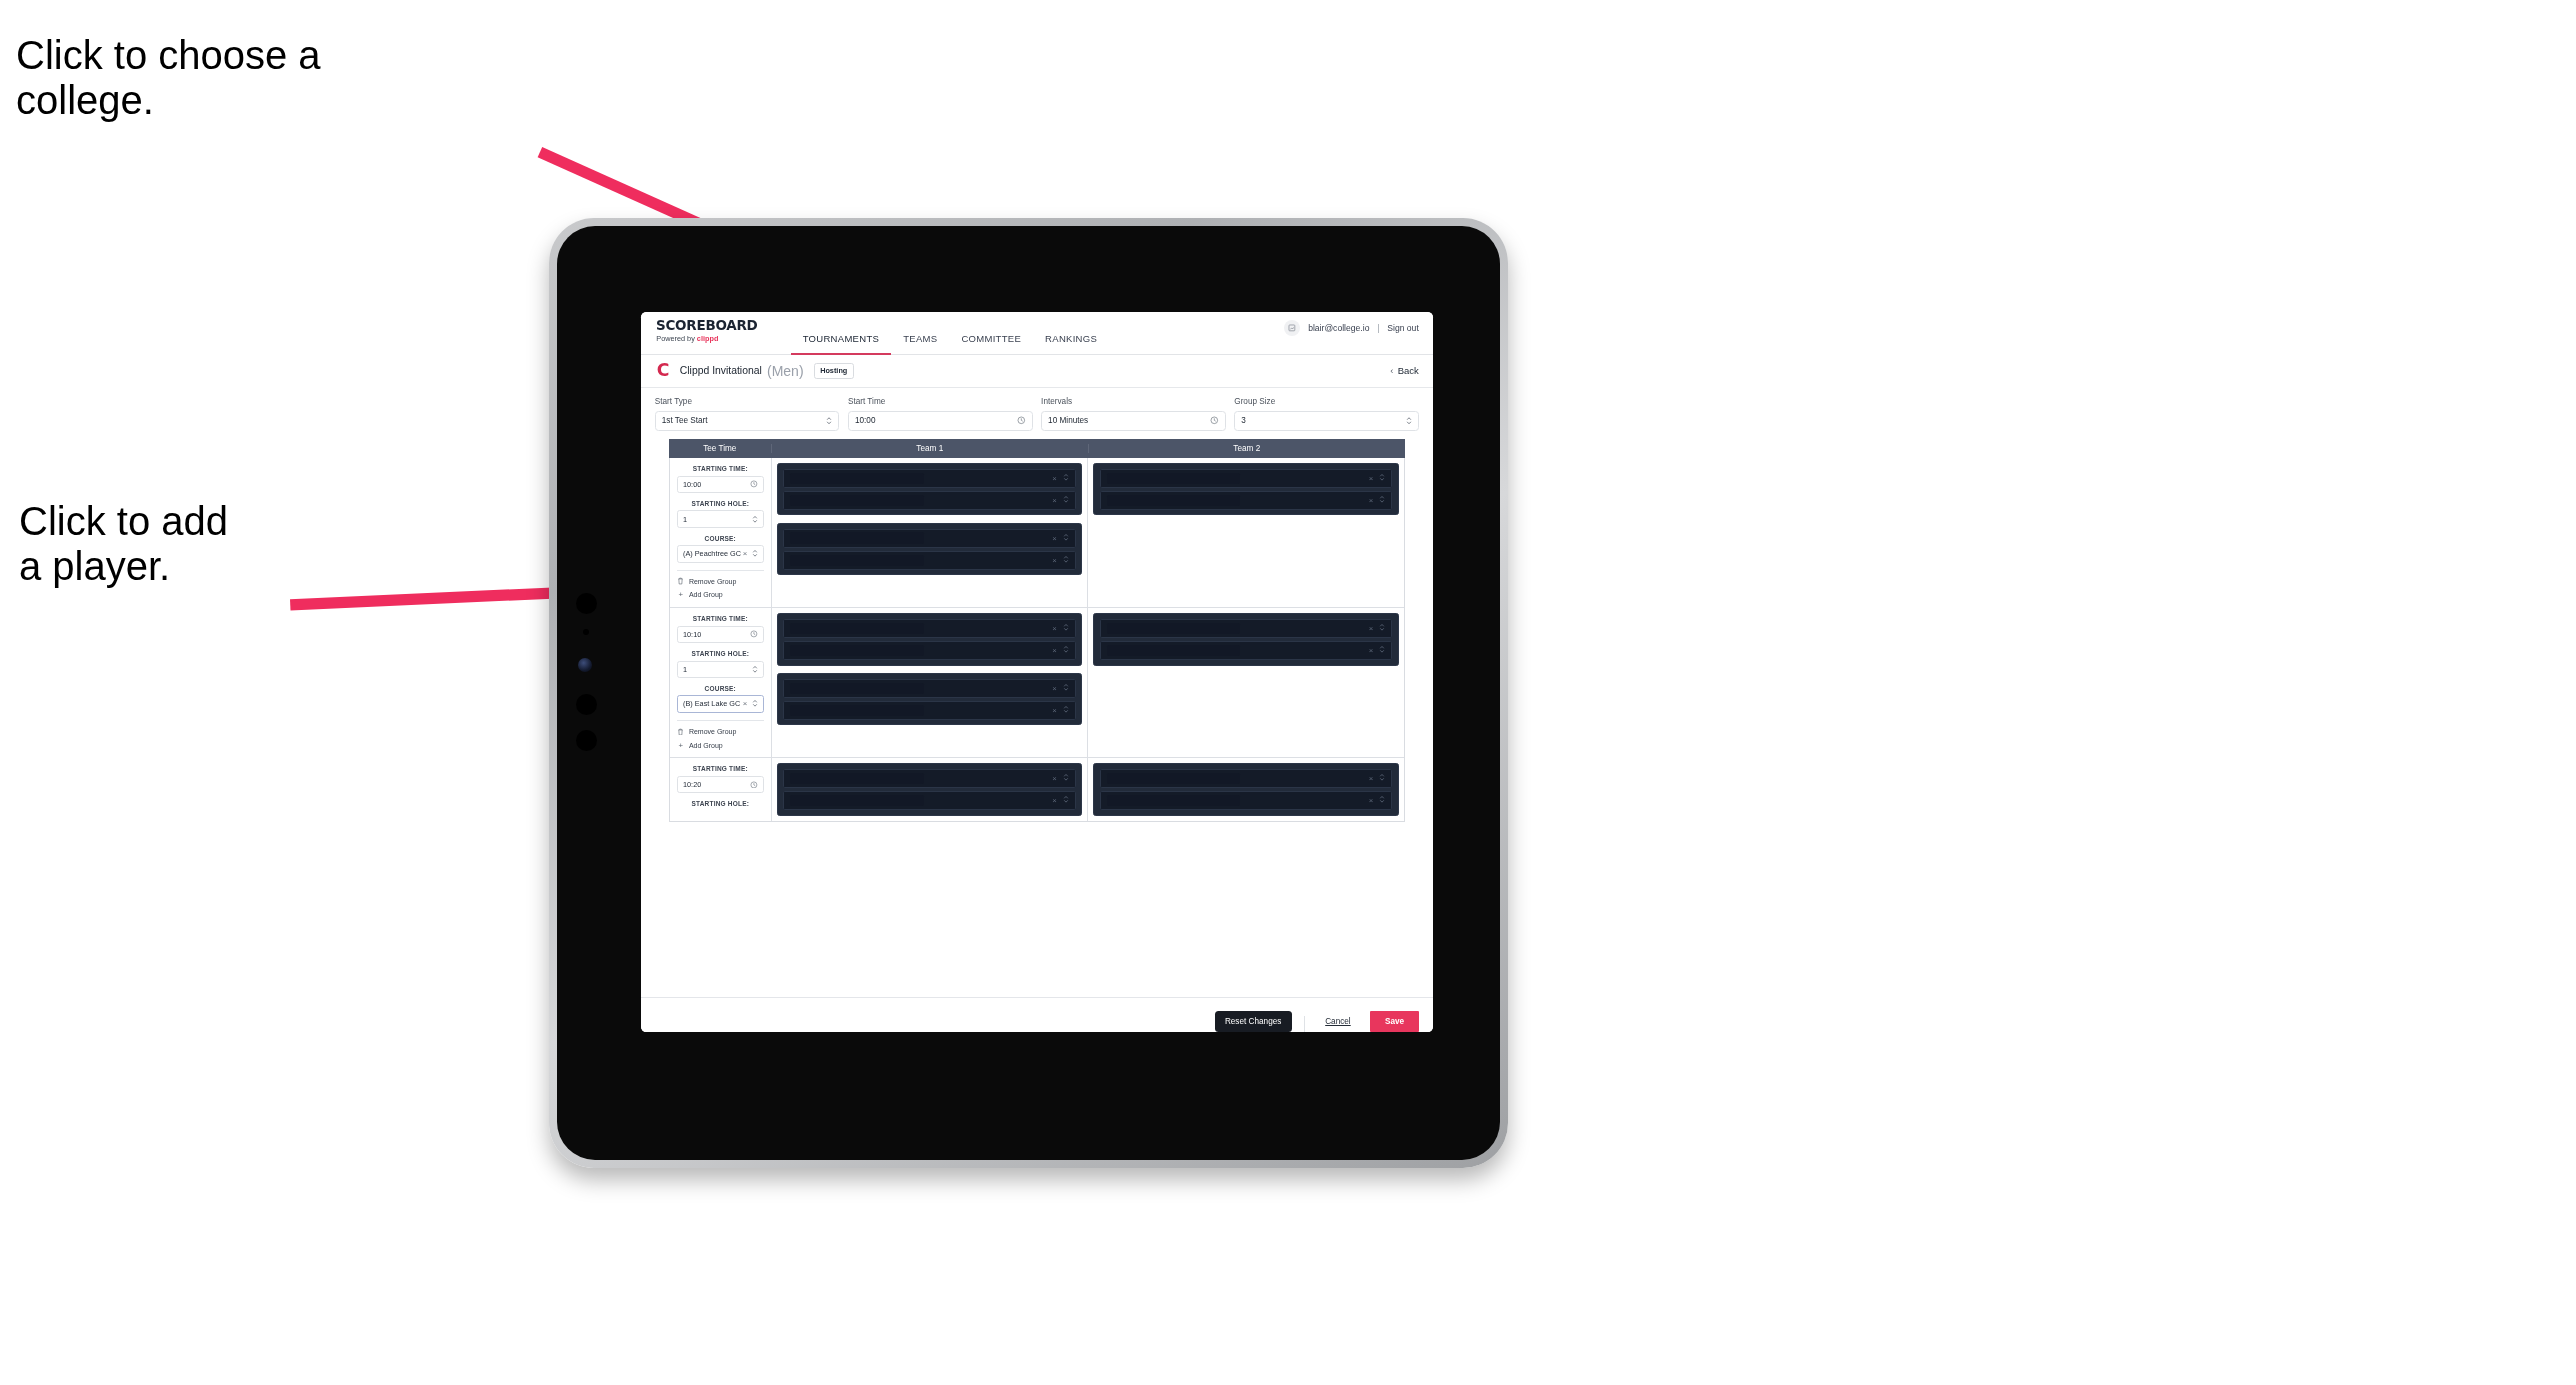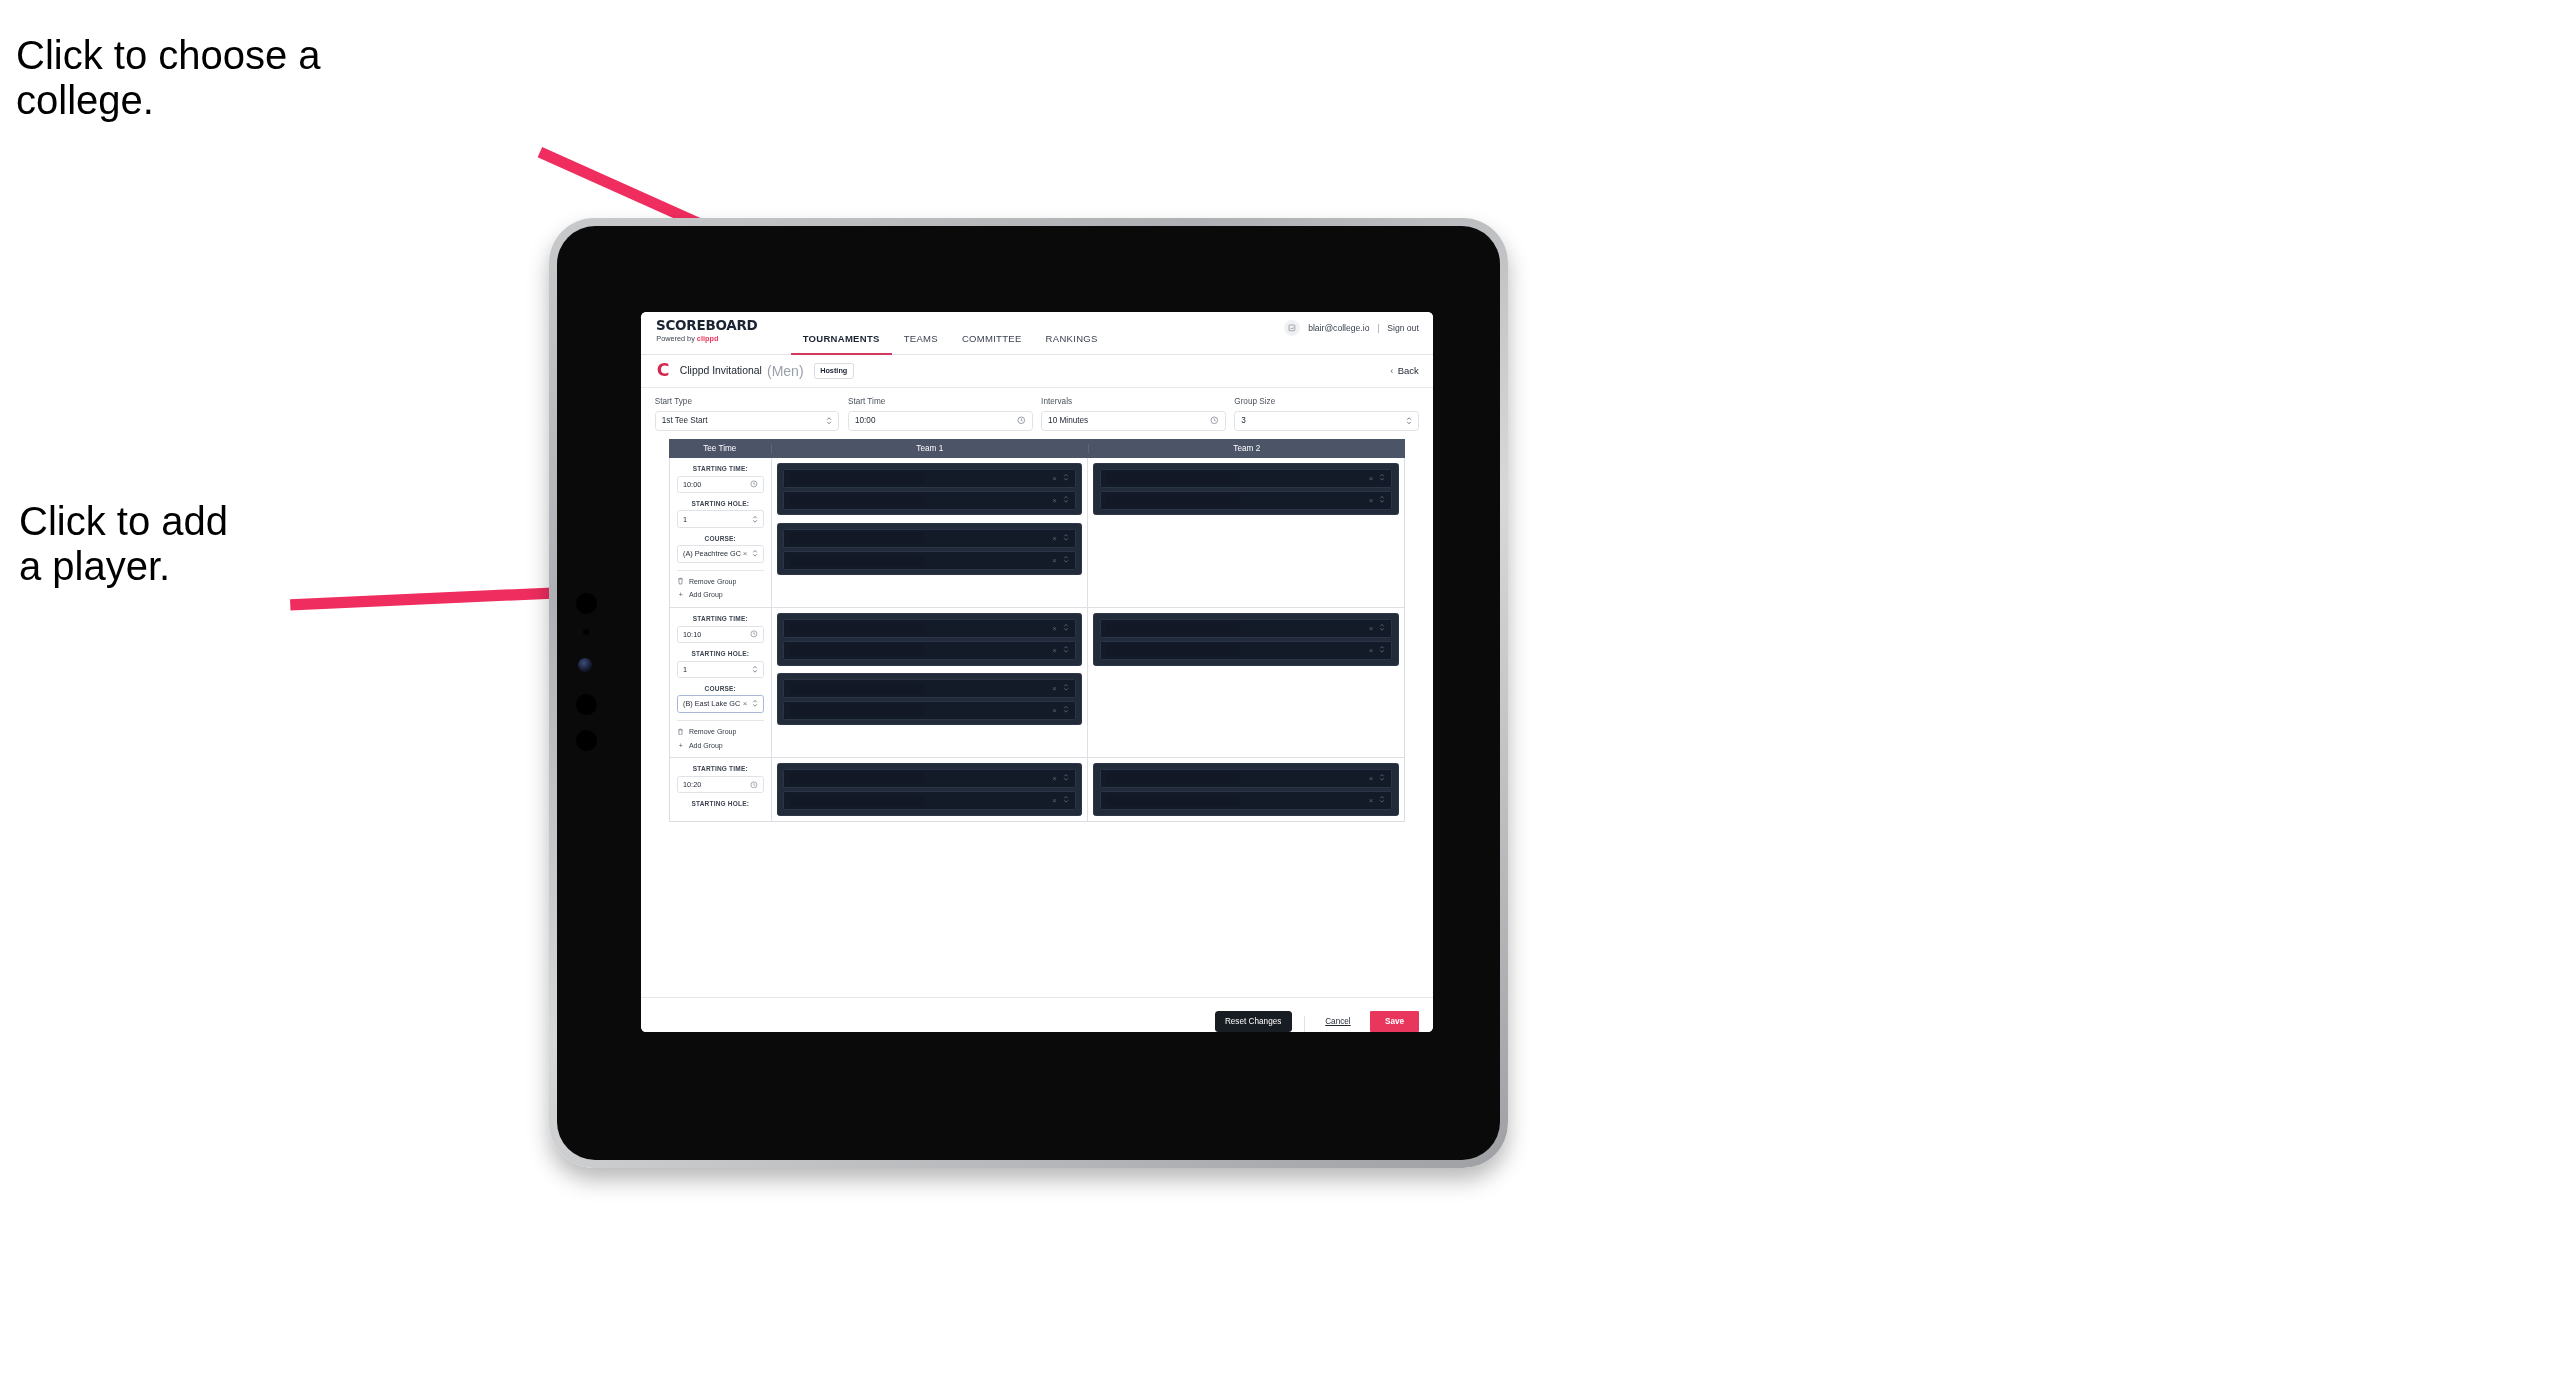--- a/index.html
+++ b/index.html
@@ -80,21 +80,21 @@
     transform: scaleX(0.92); transform-origin: left center;
   }
   .brand-sub { font-size: 7.3px; color: #3c4450; margin-top: 0.9px; }
   .brand-sub b { color: #e8365d; font-weight: 700; }
 
   .navtabs { display: flex; align-items: flex-end; height: 100%; }
   .navtab {
     font-size: 9.5px; letter-spacing: 0.3px; color: #3a4150;
     padding: 0 12px 9.5px 12px; position: relative; cursor: pointer;
   }
-  .navtab.active { color: #1b2432; font-weight: bold; }
+  .navtab.active { color: #1b2432; }
   .navtab.active:after {
     content:""; position: absolute; left: 0; right: 0; bottom: -0.9px;
     height: 1.7px; background: #d43a5e;
   }
   .topbar-right {
     margin-left: auto; display: flex; align-items: center; gap: 7.8px;
     padding-right: 14px; padding-bottom: 9.5px;
   }
   .avatar {
     width: 16.4px; height: 16.4px; border-radius: 50%;

